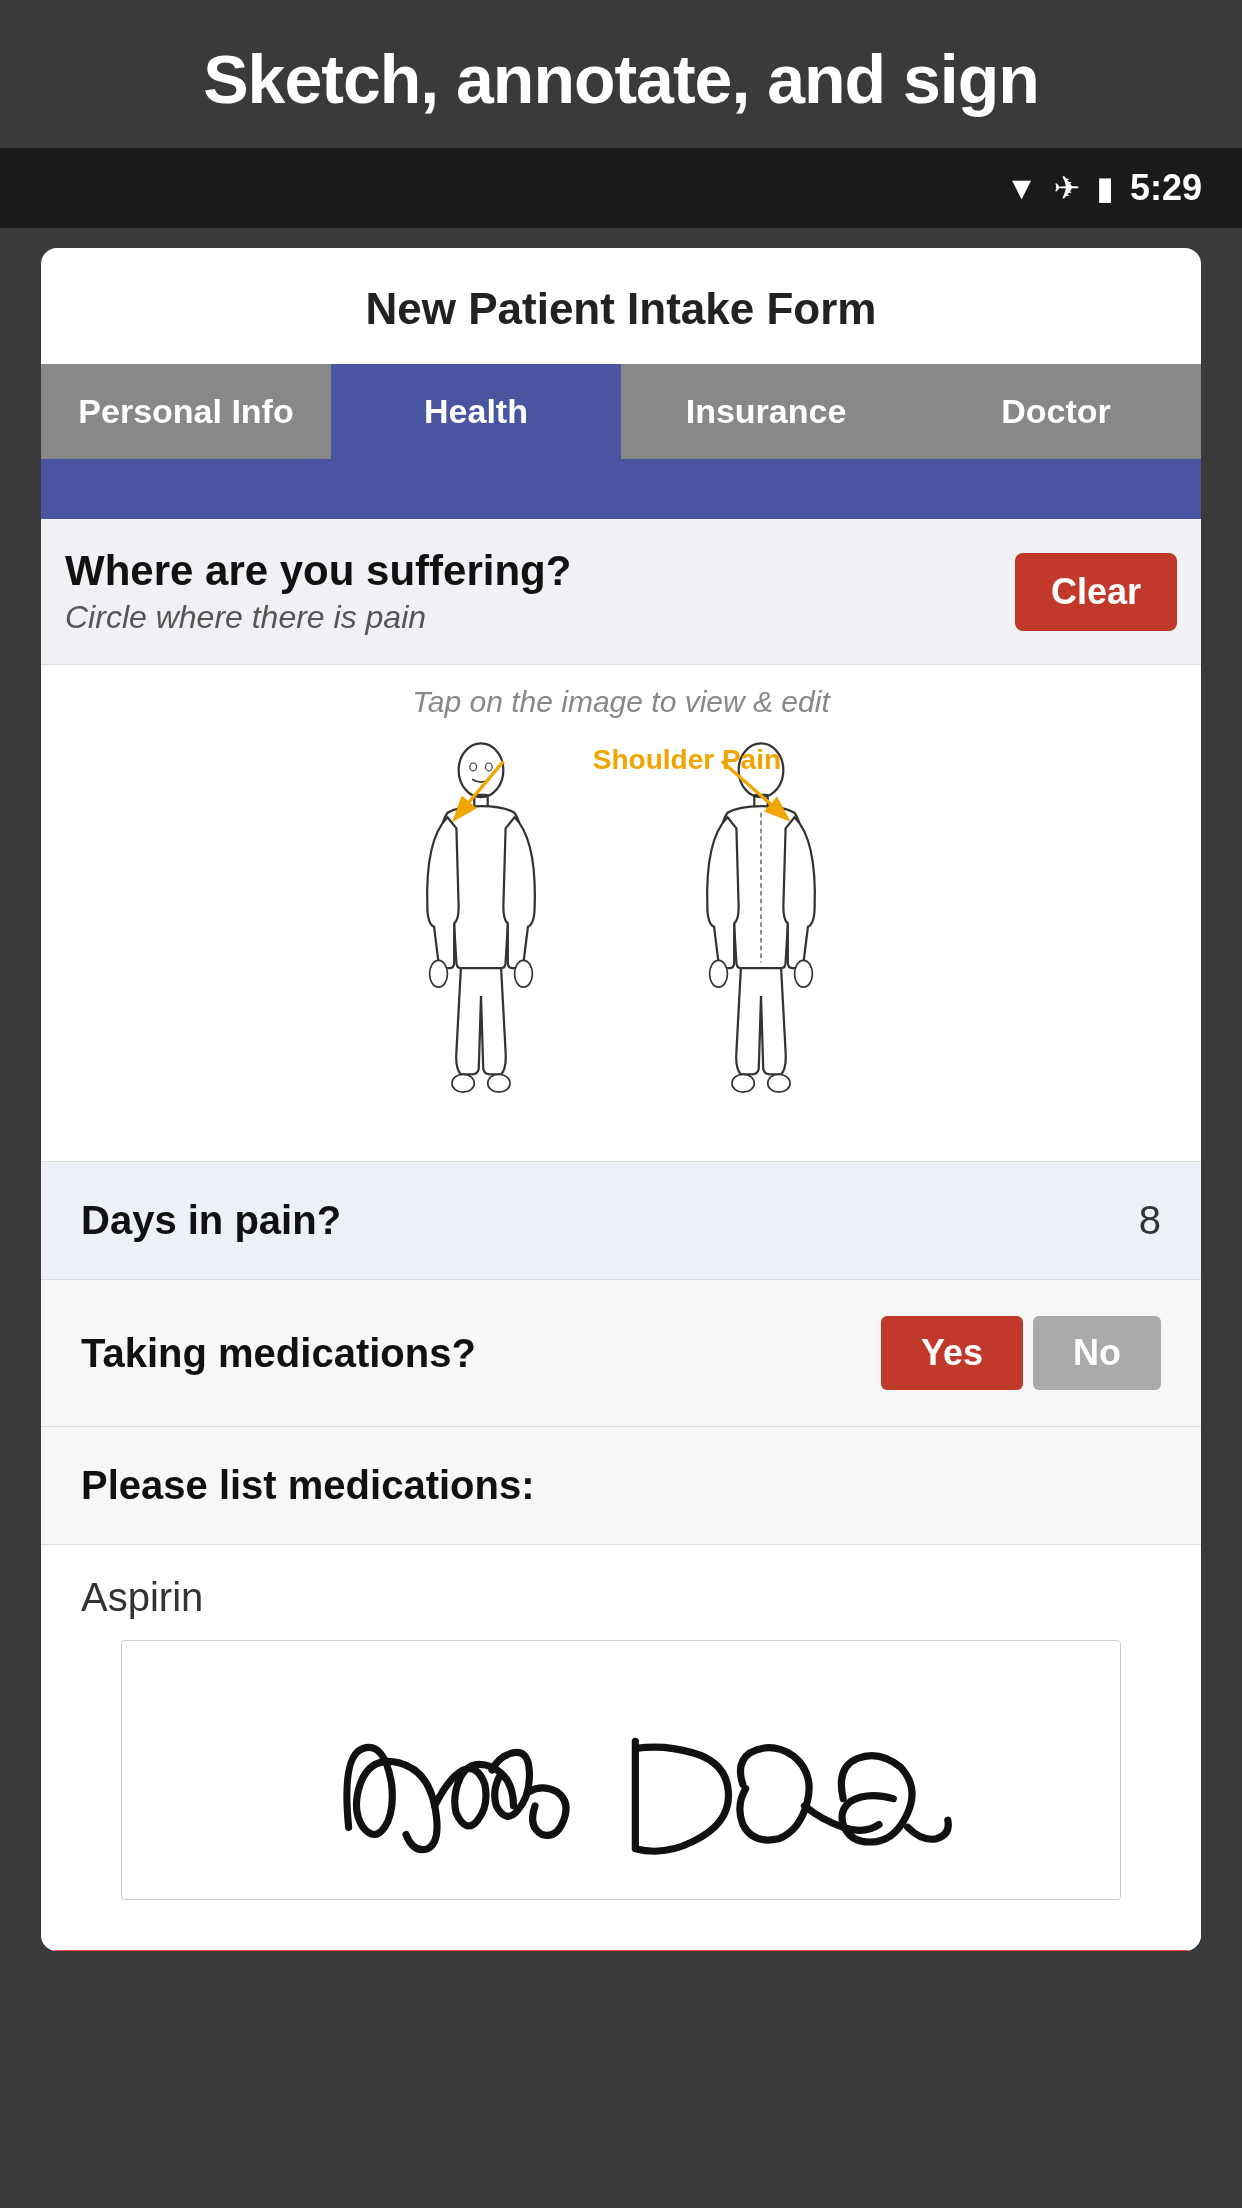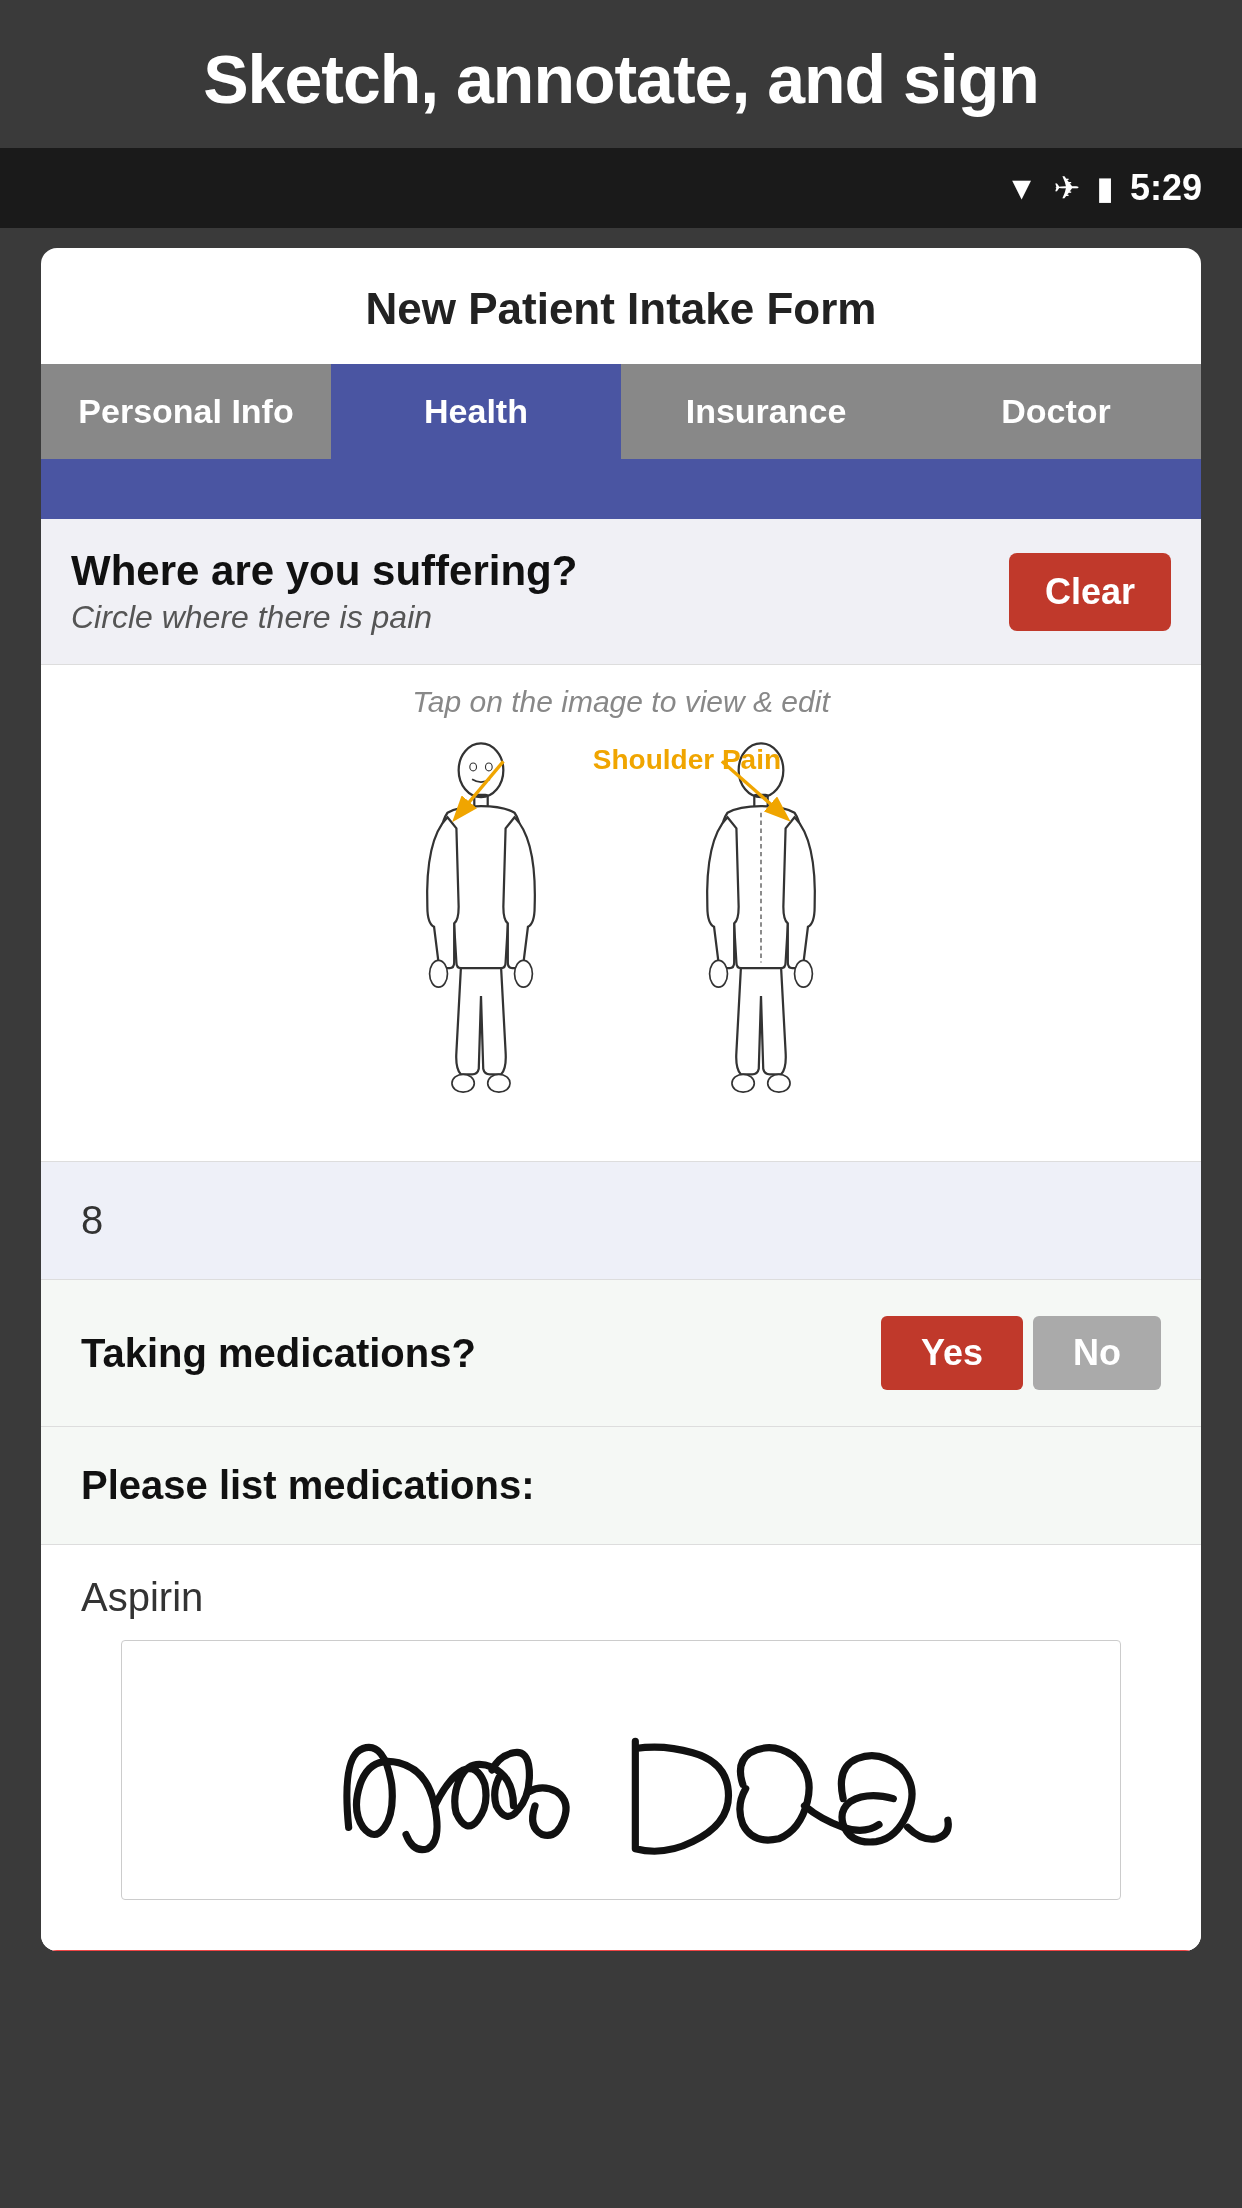--- a/index.html
+++ b/index.html
@@ -96,21 +96,21 @@
       background: #4a55a2;
       height: 60px;
       width: 100%;
     }
 
     
     .pain-header {
       display: flex;
       align-items: center;
       justify-content: space-between;
-      padding: 28px 30px;
+      padding: 28px 24px;
       background: #f0f0f5;
       border-bottom: 1px solid #ddd;
     }
     .pain-title-group {}
     .pain-title {
       font-size: 42px;
       font-weight: bold;
       color: #111;
     }
     .pain-subtitle {
@@ -354,20 +354,21 @@
               <polygon points="0 0, 8 3, 0 6" fill="#f0a500"></polygon>
             </marker>
           </defs>
           <line x1="25" y1="20" x2="82" y2="70" stroke="#f0a500" stroke-width="3" marker-end="url(#arrowhead2)"></line>
         </svg>
       </div>
     </div>
   </div>
 
   <div class="form-field">
+    <span class="field-label">Days in pain?</span>
     <span class="field-value">8</span>
   </div>
 
   <div class="form-field">
     <span class="field-label">Taking medications?</span>
     <div class="yn-buttons">
       <button class="yn-btn yes">Yes</button>
       <button class="yn-btn no">No</button>
     </div>
   </div>

